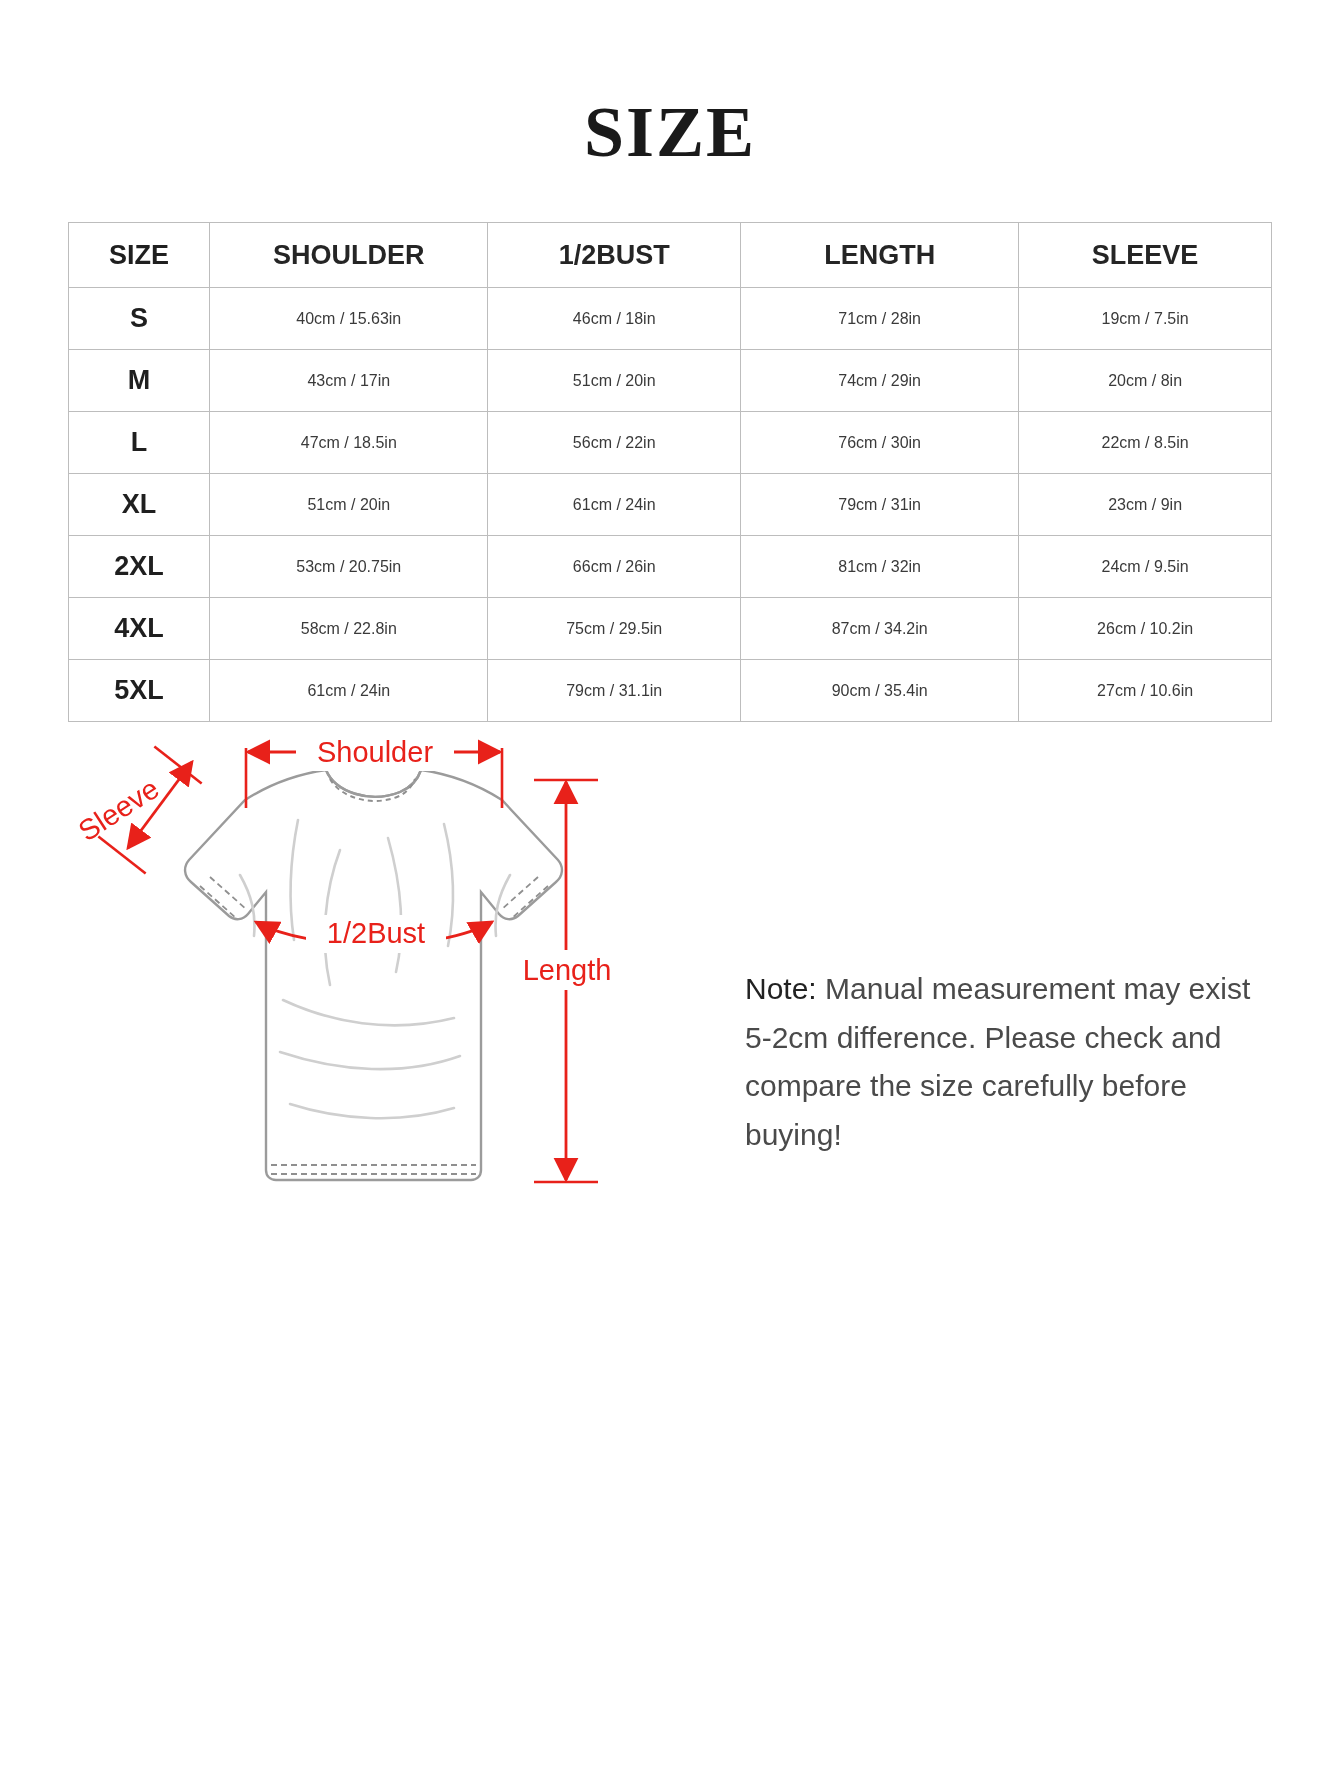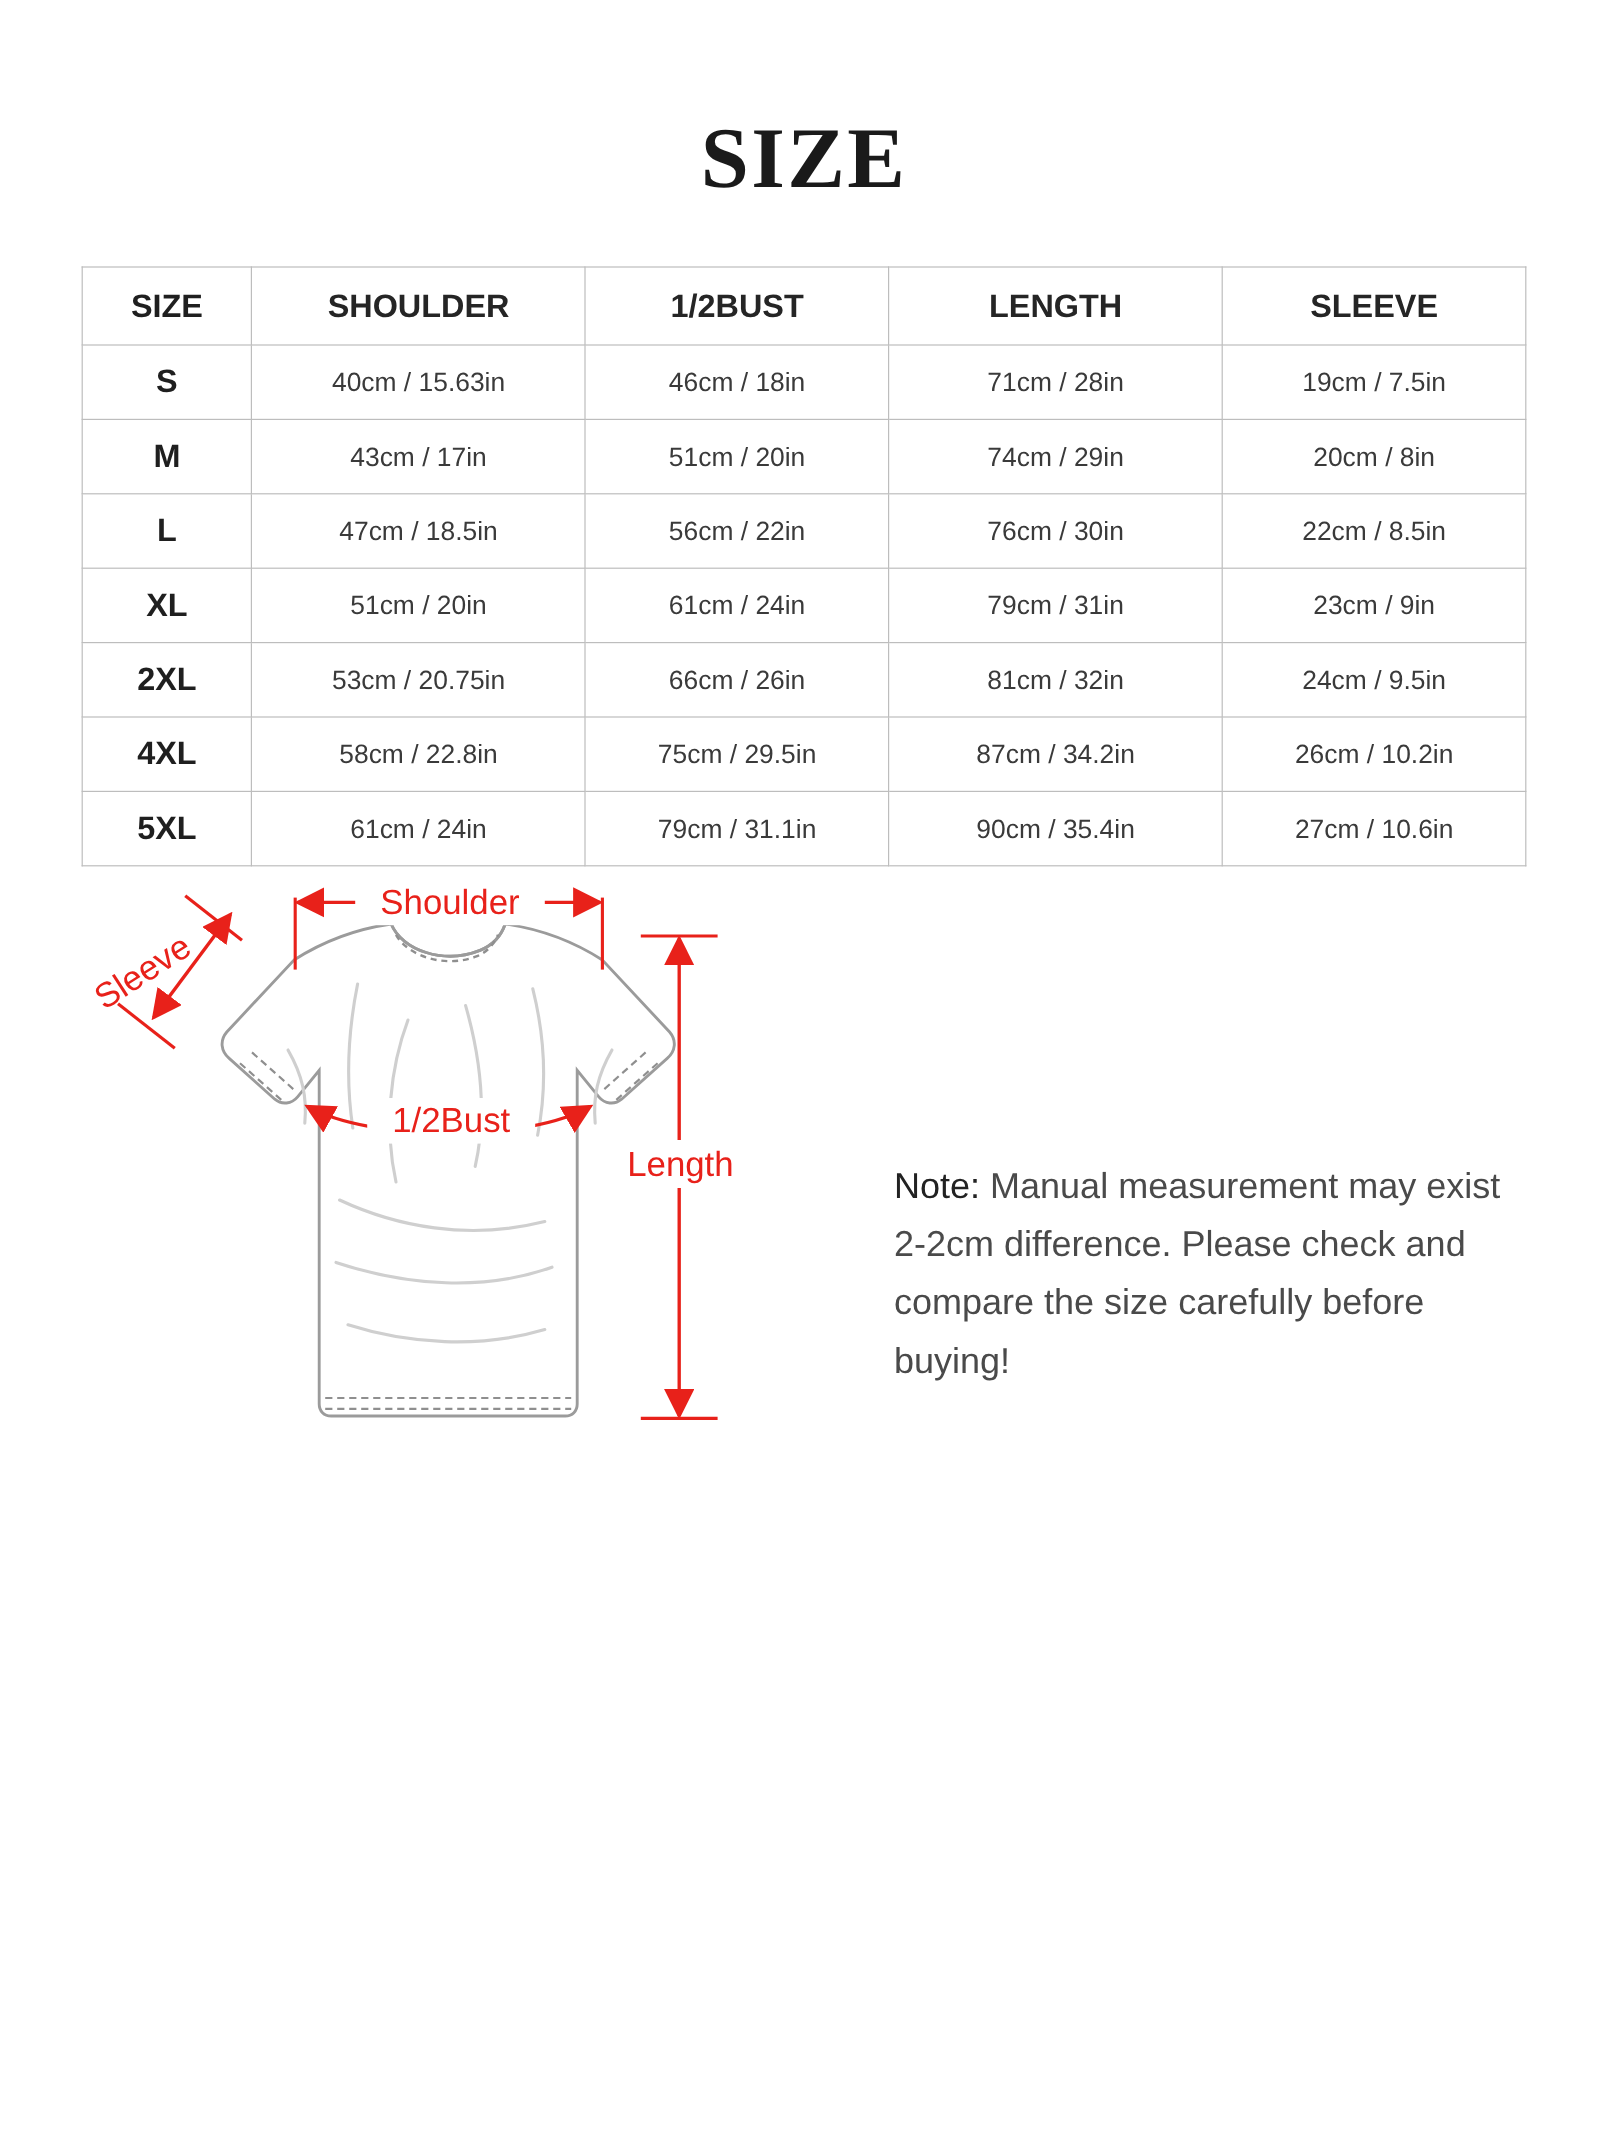--- a/index.html
+++ b/index.html
@@ -43,21 +43,21 @@
     width: 100%;
     table-layout: fixed;
   }
   table.size-table th,
   table.size-table td {
     border: 1px solid #bdbdbd;
     text-align: center;
     vertical-align: middle;
     height: 59px;
     color: #3a3a3a;
-    font-size: 22px;
+    font-size: 16px;
     font-weight: 400;
   }
   table.size-table th {
     font-size: 27px;
     font-weight: 700;
     color: #252525;
     height: 62px;
   }
   table.size-table th:first-child,
   table.size-table td:first-child {
@@ -261,14 +261,14 @@
       <line x1="494" y1="80" x2="558" y2="80" stroke="#e8211a" stroke-width="2.6"></line>
       <line x1="494" y1="482" x2="558" y2="482" stroke="#e8211a" stroke-width="2.6"></line>
       <line x1="526" y1="82" x2="526" y2="480" stroke="#e8211a" stroke-width="2.8" marker-start="url(#arrL)" marker-end="url(#arrR)"></line>
       <rect x="468" y="250" width="118" height="40" fill="#ffffff"></rect>
       <text x="527" y="280" text-anchor="middle" font-family="Liberation Sans, sans-serif" font-size="29" fill="#e8211a">Length</text>
     </g>
   </svg>
 </div>
 
 <div class="note">
-  <b>Note:</b><span> Manual measurement may exist 2-2cm difference. Please check and compare the size carefully before buying!</span>
+  <b>Note:</b><span> Manual measurement may exist 5-2cm difference. Please check and compare the size carefully before buying!</span>
 </div>
 
 </body></html>

